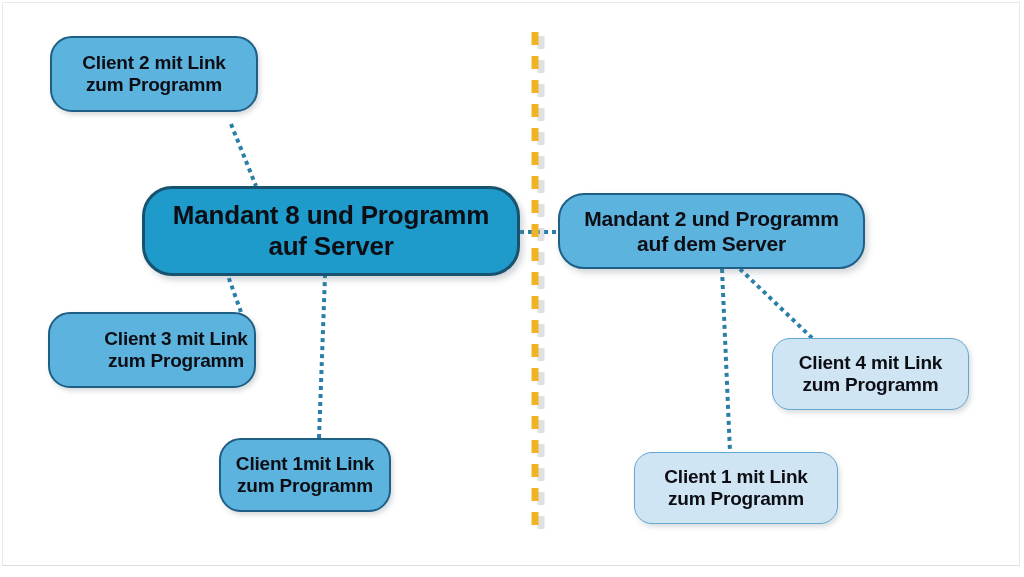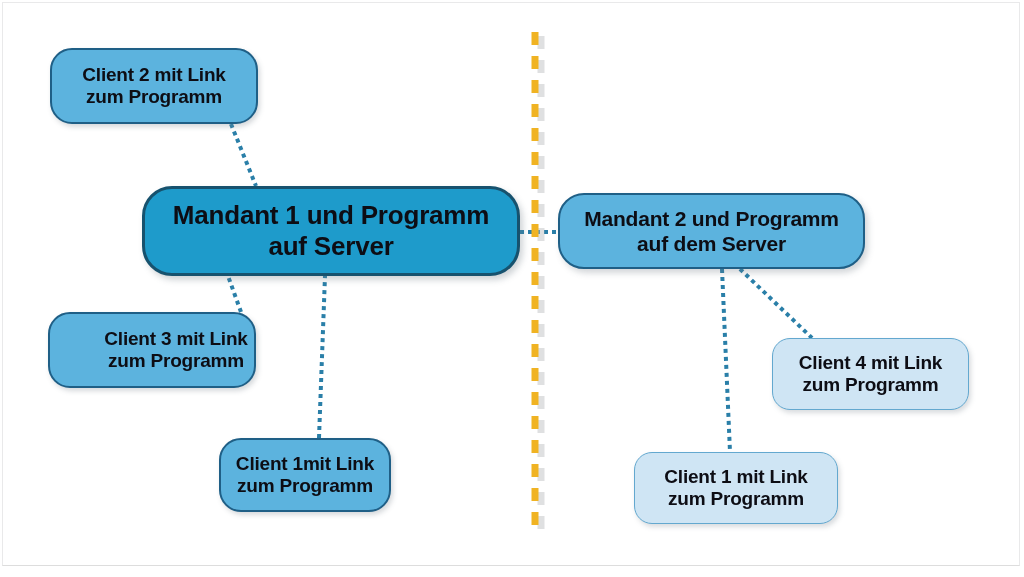--- a/index.html
+++ b/index.html
@@ -93,23 +93,23 @@
       <line x1="241" y1="312" x2="228" y2="276" stroke="#2a7fa8" stroke-width="4" stroke-linecap="butt" stroke-dasharray="4 4"></line>
       <line x1="319" y1="438" x2="325" y2="276" stroke="#2a7fa8" stroke-width="4" stroke-linecap="butt" stroke-dasharray="4 4"></line>
       <line x1="520" y1="232" x2="558" y2="232" stroke="#2a7fa8" stroke-width="4" stroke-linecap="butt" stroke-dasharray="4 4"></line>
       <line x1="740" y1="269" x2="812" y2="338" stroke="#2a7fa8" stroke-width="4" stroke-linecap="butt" stroke-dasharray="4 4"></line>
       <line x1="722" y1="269" x2="730" y2="452" stroke="#2a7fa8" stroke-width="4" stroke-linecap="butt" stroke-dasharray="4 4"></line>
       <line x1="541" y1="36" x2="541" y2="531" stroke="#b9bcbe" stroke-width="7" stroke-dasharray="13 11" opacity="0.45"></line>
       <line x1="535" y1="32" x2="535" y2="527" stroke="#f0b323" stroke-width="7" stroke-dasharray="13 11"></line>
     </svg>
 
   <div id="nodes-layer">
-      <div class="node node-client" style="left: 50px; top: 48px; width: 208px; height: 76px; text-align: center;">Client 2 mit Link
+      <div class="node node-client" style="left: 50px; top: 36px; width: 208px; height: 76px; text-align: center;">Client 2 mit Link
 zum Programm</div>
-      <div class="node node-mandant-1" style="left: 142px; top: 186px; width: 378px; height: 90px;">Mandant 1 und Programm
+      <div class="node node-mandant-1" style="left: 142px; top: 186px; width: 378px; height: 90px;">Mandant 8 und Programm
 auf Server</div>
       <div class="node node-client" style="left: 48px; top: 312px; width: 208px; height: 76px; padding-left: 48px;">Client 3 mit Link
 zum Programm</div>
       <div class="node node-client" style="left: 219px; top: 438px; width: 172px; height: 74px;">Client 1mit Link
 zum Programm</div>
       <div class="node node-mandant-2" style="left: 558px; top: 193px; width: 307px; height: 76px;">Mandant 2 und Programm
 auf dem Server</div>
       <div class="node node-client-light" style="left: 772px; top: 338px; width: 197px; height: 72px;">Client 4 mit Link
 zum Programm</div>
       <div class="node node-client-light" style="left: 634px; top: 452px; width: 204px; height: 72px;">Client 1 mit Link

